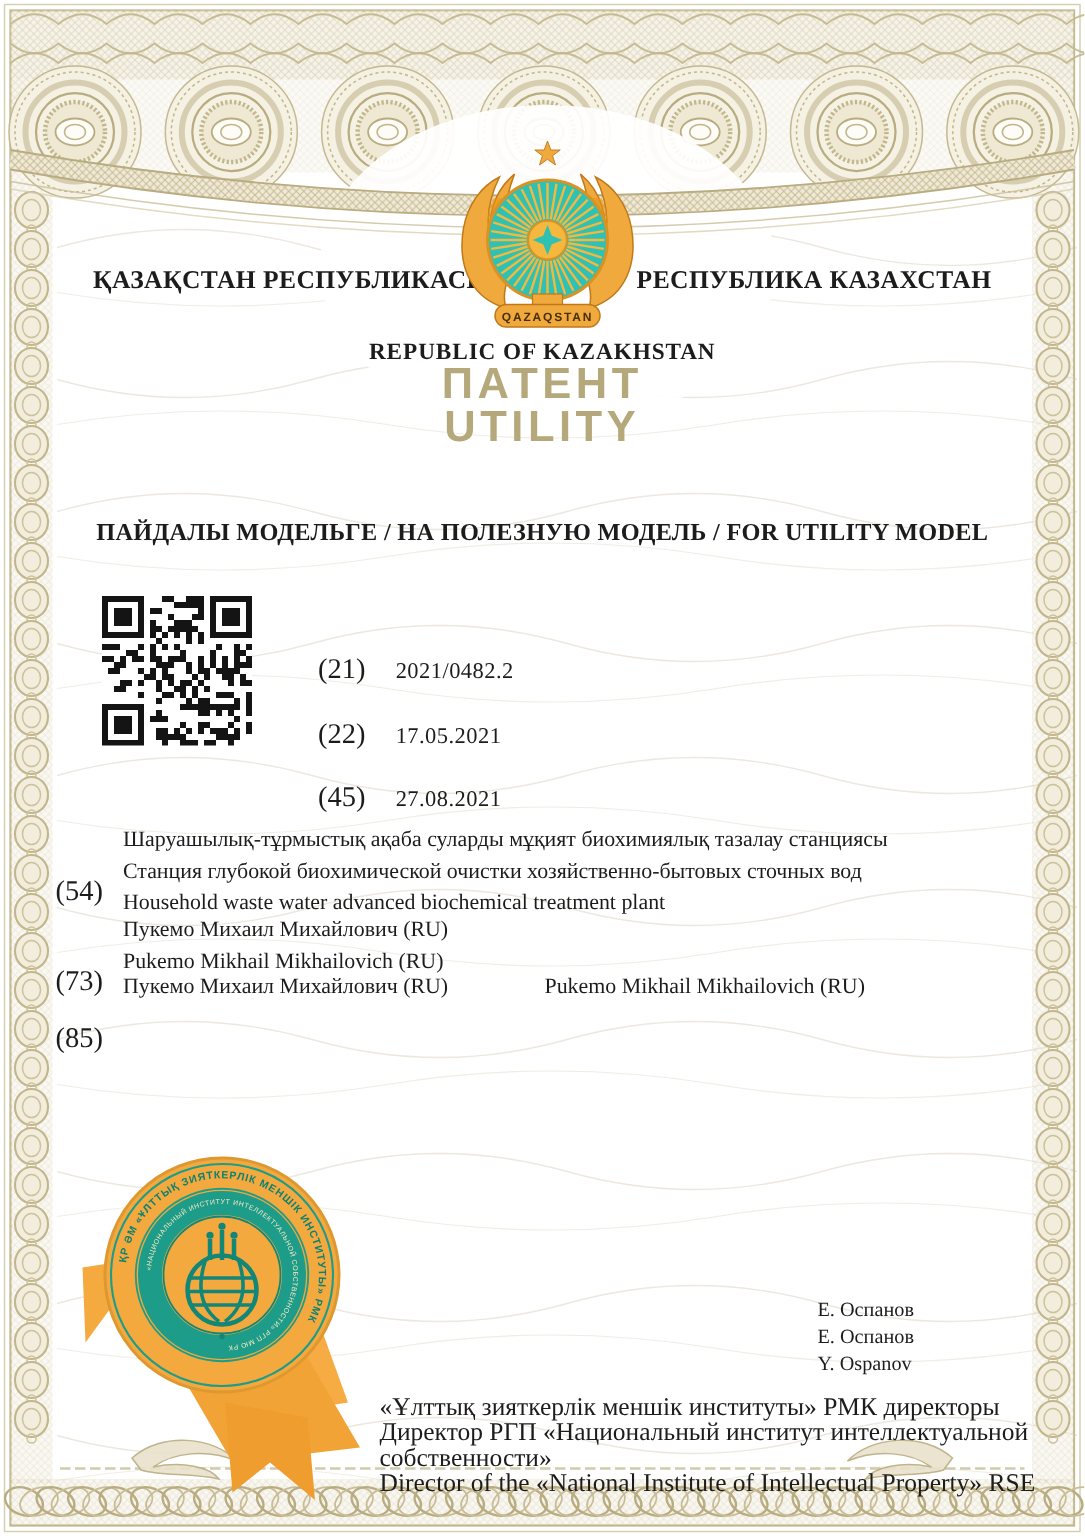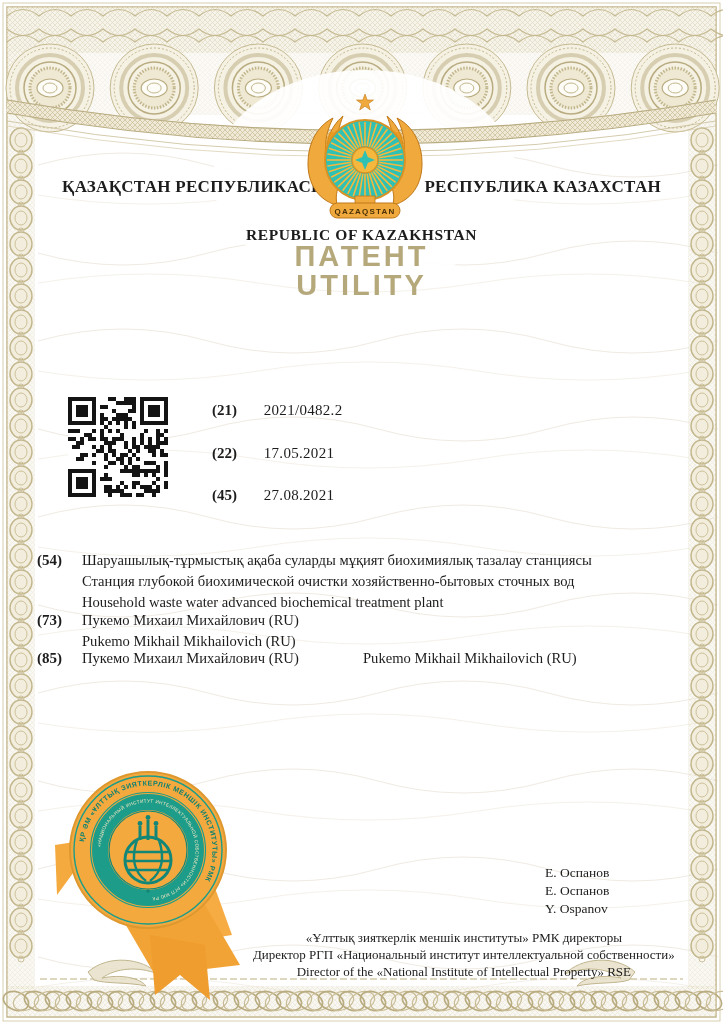--- a/index.html
+++ b/index.html
@@ -11,28 +11,28 @@
   .ctr{left:0;width:723px;text-align:center;}
   .hdr{font-weight:bold;font-size:17px;letter-spacing:.3px;}
   .hdr-en{font-weight:bold;font-size:15.5px;letter-spacing:.6px;}
   .patent-big{
     font-family:"Liberation Sans",sans-serif;font-weight:bold;font-size:29px;
     line-height:29px;letter-spacing:3px;color:#b5a87b;
   }
   .num{font-weight:bold;font-size:17px;}
   .num .u{text-decoration:underline;}
   .subject{font-weight:bold;font-size:16.2px;letter-spacing:.2px;}
-  .code{font-weight:bold;font-size:15px;}
+  .code{font-weight:normal;font-size:19px;margin-top:34px;}
   .fieldrow{position:absolute;left:212px;font-size:15px;}
   .fieldrow .code{display:inline-block;width:38px;}
   .fieldrow .val{margin-left:10px;letter-spacing:.3px;}
   .para{position:absolute;font-size:14.6px;line-height:21px;}
   .para .code{position:absolute;left:-45px;top:0;}
   .sig{font-size:13.5px;line-height:18px;}
-  .dir{font-size:13px;line-height:17px;text-align:center;}
+  .dir{font-size:17px;line-height:17px;}
   svg text{font-family:"Liberation Sans",sans-serif;}
 </style>
 </head>
 <body>
 
 <div class="page">
 
   <svg id="deco" class="abs" style="left:0;top:0;" width="723" height="1024" viewBox="0 0 723 1024">
     <defs>
       <pattern id="hatch" width="5" height="5" patternUnits="userSpaceOnUse">
@@ -455,20 +455,21 @@
   </svg>
 
   <div class="abs ctr hdr-en" style="top:226px;">REPUBLIC OF KAZAKHSTAN</div>
 
   <div class="abs ctr patent-big" style="top:242px;">
     <div>ПАТЕНТ</div>
     <div>UTILITY</div>
   </div>
 
 
+  <div class="abs ctr subject" style="top:346px;">ПАЙДАЛЫ МОДЕЛЬГЕ / НА ПОЛЕЗНУЮ МОДЕЛЬ / FOR UTILITY MODEL</div>
 
   <svg id="qr" class="abs" style="left:68px;top:397px;background:#ffffff;" width="100" height="100" viewBox="0 0 25 25" shape-rendering="crispEdges">
       <rect x="0" y="0" width="1" height="1" fill="#141414"></rect>
       <rect x="1" y="0" width="1" height="1" fill="#141414"></rect>
       <rect x="2" y="0" width="1" height="1" fill="#141414"></rect>
       <rect x="3" y="0" width="1" height="1" fill="#141414"></rect>
       <rect x="4" y="0" width="1" height="1" fill="#141414"></rect>
       <rect x="5" y="0" width="1" height="1" fill="#141414"></rect>
       <rect x="6" y="0" width="1" height="1" fill="#141414"></rect>
       <rect x="10" y="0" width="1" height="1" fill="#141414"></rect>

